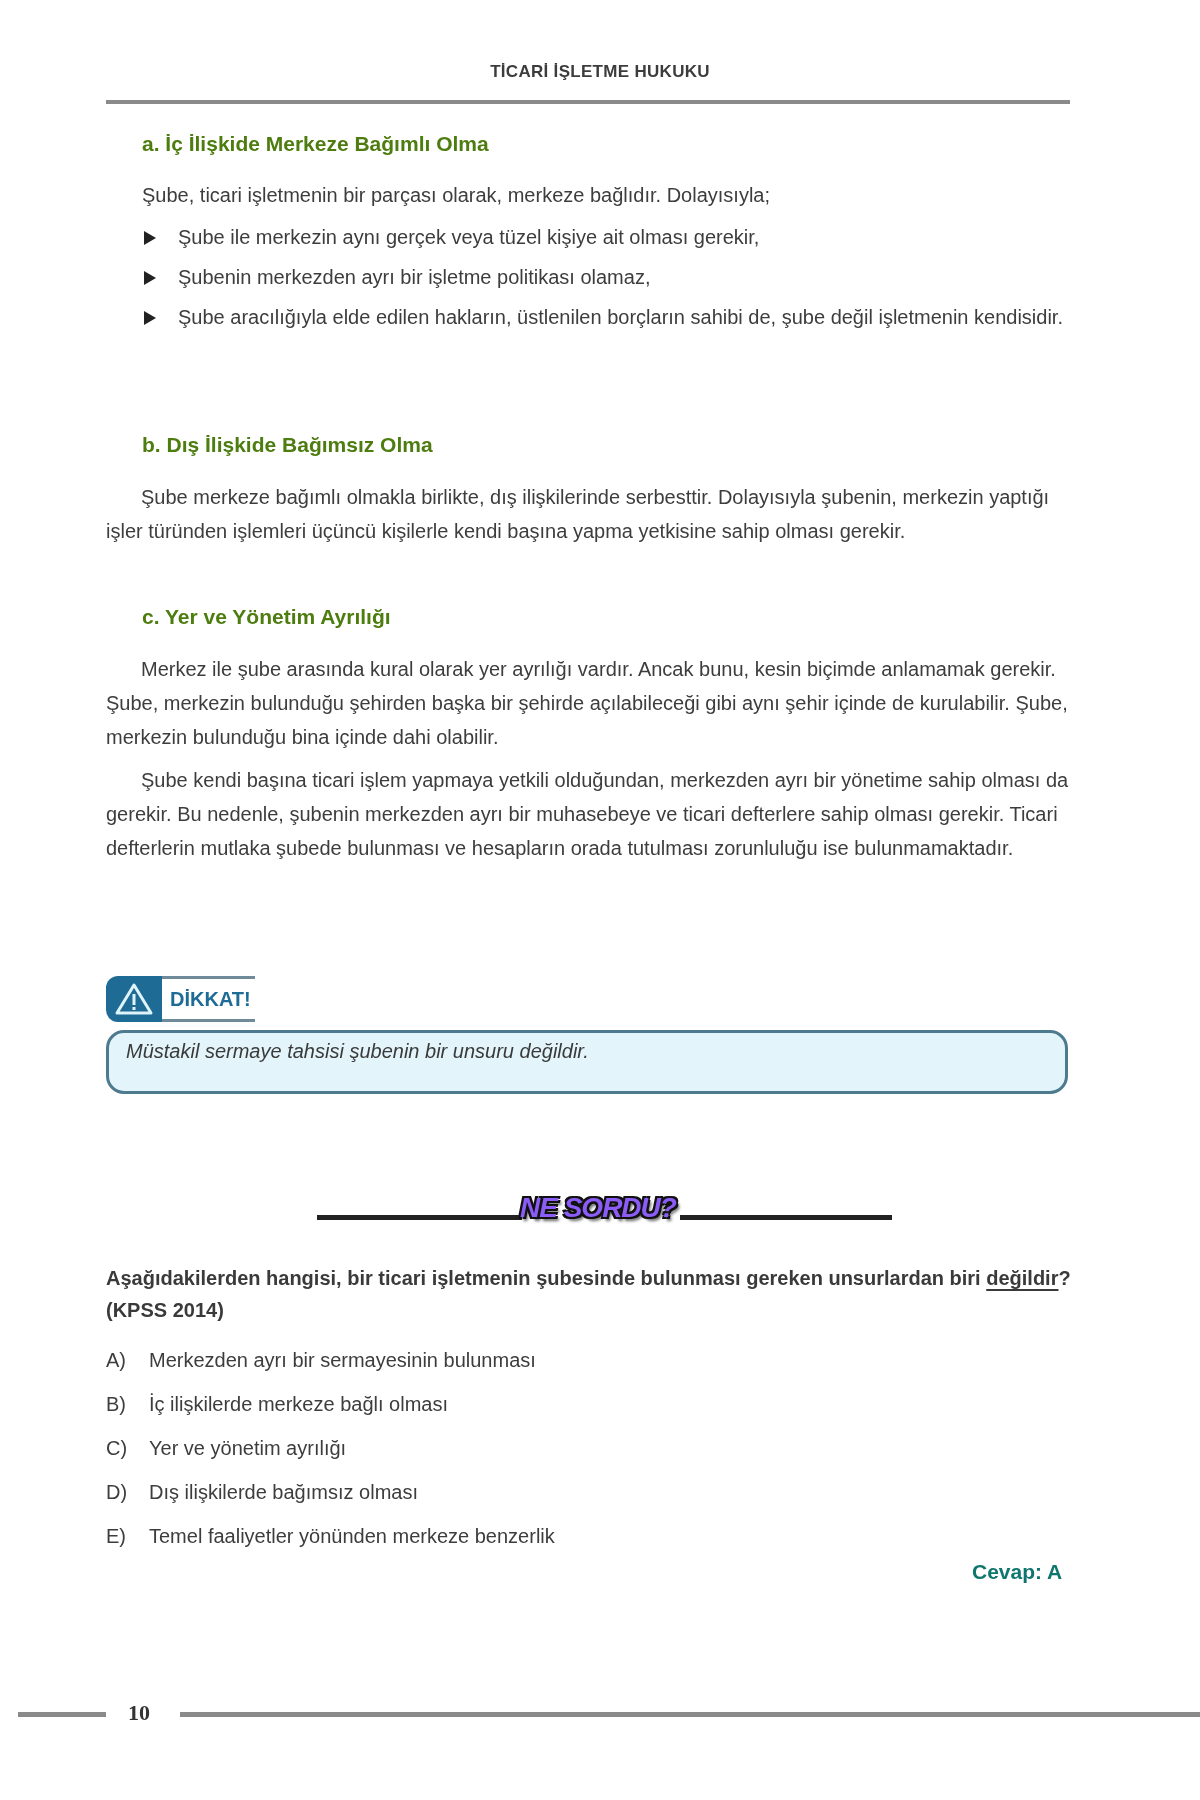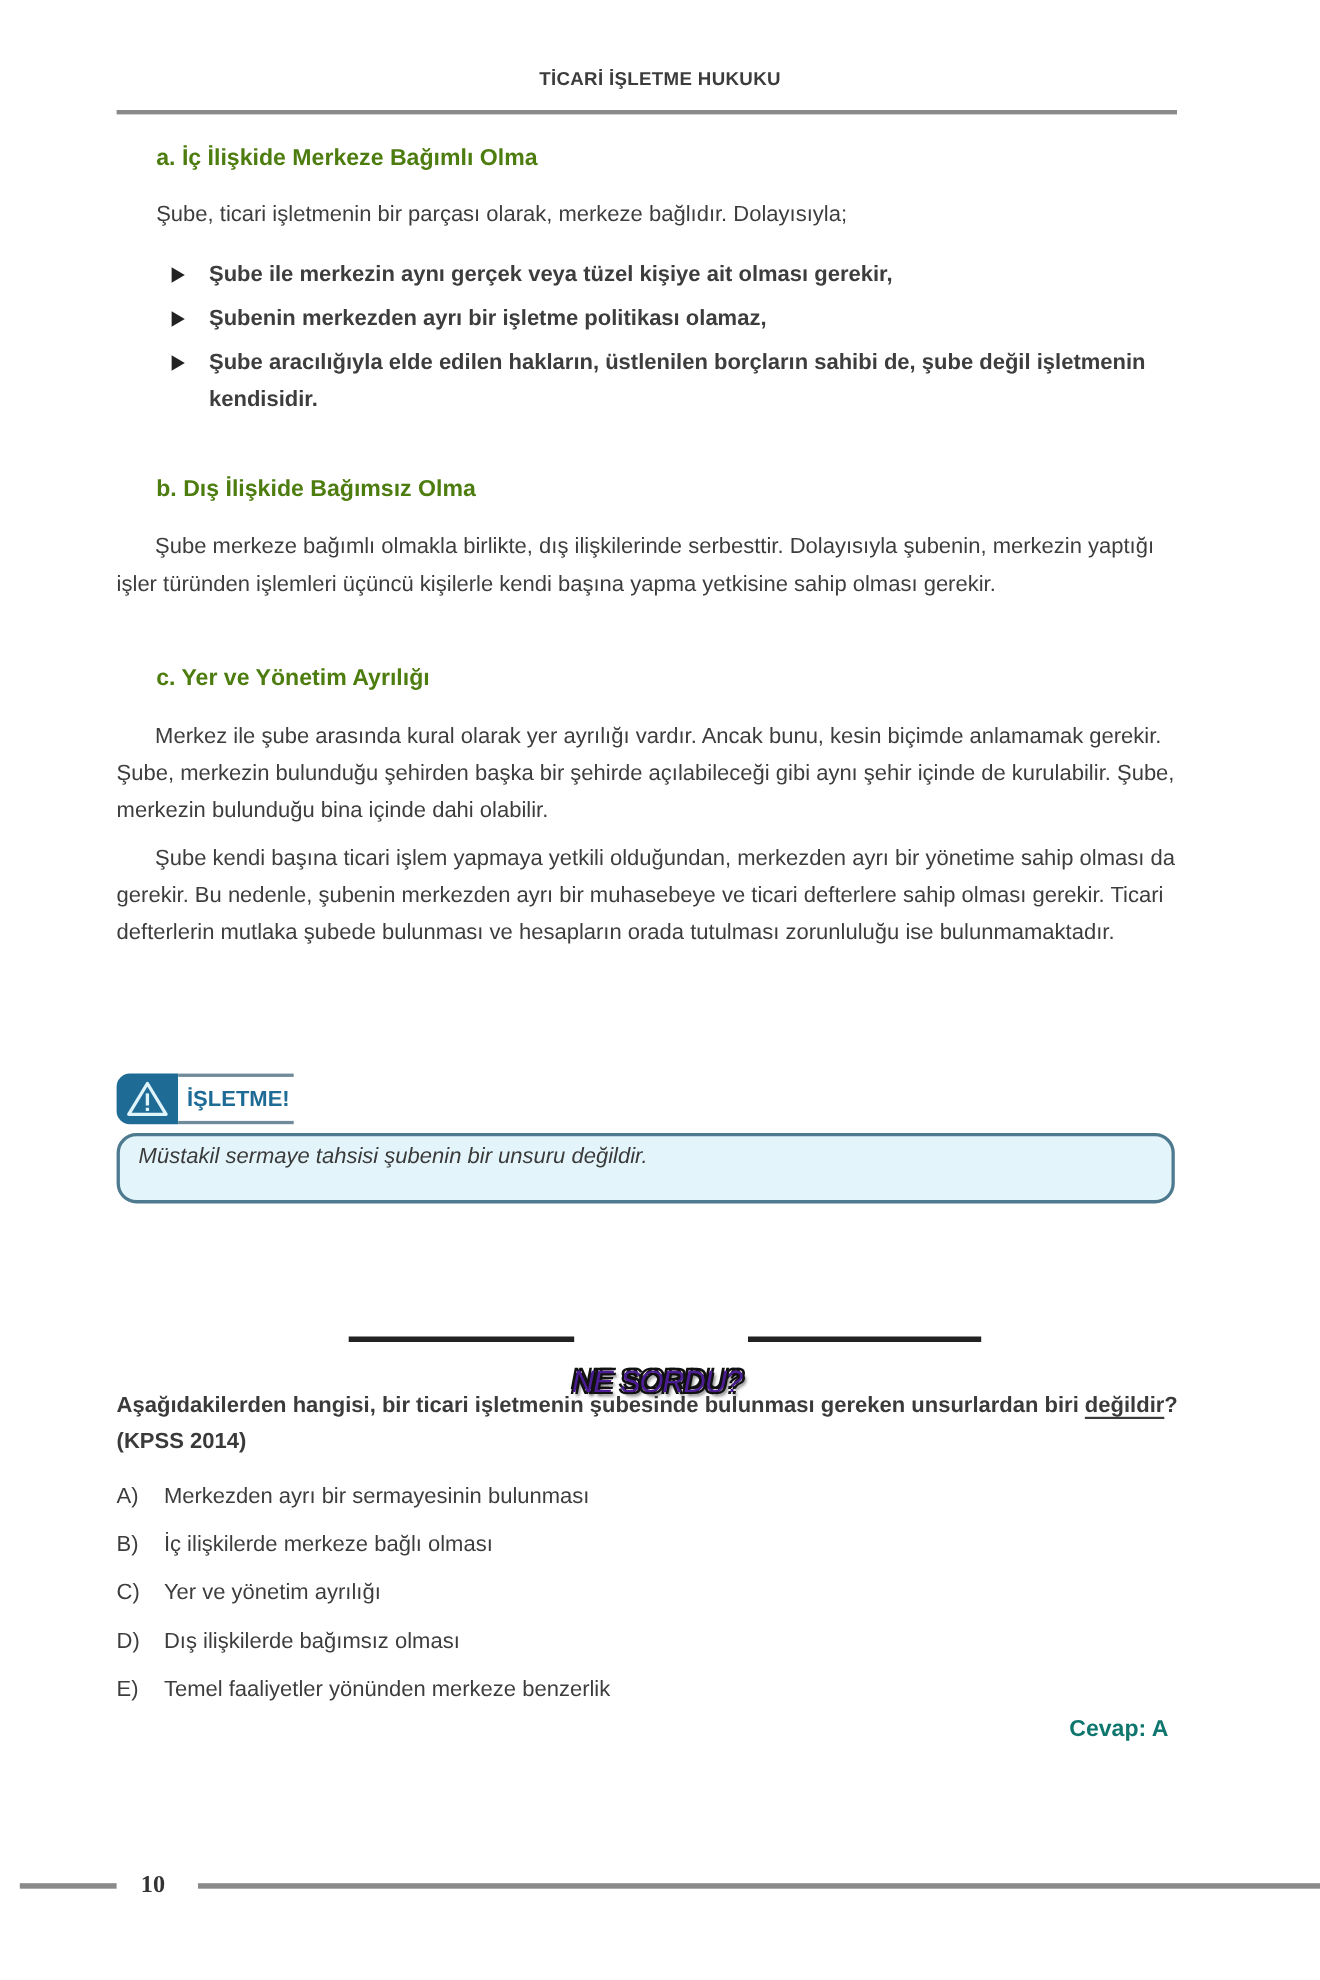--- a/index.html
+++ b/index.html
@@ -5,36 +5,36 @@
     html, body { margin:0; padding:0; background:#ffffff; }
     body { width:1200px; height:1800px; position:relative; overflow:hidden;
            font-family:"Liberation Sans", sans-serif; color:#3a3a3a; }
     .abs { position:absolute; }
     .running-head { left:0; width:1200px; top:62px; text-align:center;
            font-weight:bold; font-size:17px; color:#3c3c3c; letter-spacing:0.3px; }
     .head-rule { left:106px; width:964px; top:100px; height:4px; background:#8a8a8a; }
     .subhead { font-weight:bold; font-size:21px; color:#4d7c0f; }
     .body-text { font-size:20px; line-height:34px; color:#3d3d3d; }
     .indent { text-indent:35px; }
-    .bullets { left:142px; width:930px; top:220px; margin:12px; padding:0; list-style:none;font-weight:bold; }
+    .bullets { left:142px; width:930px; top:220px; margin:0; padding:0; list-style:none; }
     .bullets li { position:relative; padding-left:36px; font-size:20px; line-height:34px; margin-bottom:6px; color:#3d3d3d; }
     .bullets .tri { position:absolute; left:2px; top:11px; width:0; height:0;
            border-top:7px solid transparent; border-bottom:7px solid transparent;
            border-left:12px solid #222; }
     .dikkat-tab { left:106px; top:976px; height:46px; display:flex; align-items:stretch; }
     .dikkat-icon-box { width:56px; background:#1e6b96; border-radius:12px 0 0 12px;
            display:flex; align-items:center; justify-content:center; }
     .dikkat-label { padding:0 4px 0 8px; display:flex; align-items:center; font-weight:bold;
            font-size:20px; color:#1e6b96; border-top:3px solid #6f8a99; border-bottom:3px solid #6f8a99; background:#fff; }
     .dikkat-box { left:106px; top:1030px; width:962px; height:64px; background:#e3f5fb;
            border:3px solid #4d7a8f; border-radius:18px; box-sizing:border-box; }
     .dikkat-text { left:126px; top:1040px; font-style:italic; font-size:20px; color:#3a3a3a; }
     .ns-line { height:5px; background:#222; top:1215px; }
-    .ns-logo { left:520px; top:1192px; font-weight:normal; font-size:28px; color:#4c1d95; letter-spacing:-1px;
-           text-shadow: -2px -2px 0 #111, 2px -2px 0 #111, -2px 2px 0 #111, 2px 2px 0 #111, 3px 4px 3px #666; font-style:italic;margin-top:48px; }
+    .ns-logo { left:520px; top:1192px; font-weight:bold; font-size:28px; color:#8b5cf6; letter-spacing:-1px;
+           text-shadow: -2px -2px 0 #111, 2px -2px 0 #111, -2px 2px 0 #111, 2px 2px 0 #111, 3px 4px 3px #666; font-style:italic; }
     .question { left:106px; top:1262px; width:966px; font-weight:bold; font-size:20px; line-height:32px; color:#3a3a3a; }
     .question .ul { text-decoration:underline; text-decoration-thickness:2px; text-underline-offset:4px; }
     .options { left:106px; top:1338px; margin:0; padding:0; list-style:none; }
     .options li { font-size:20px; line-height:44px; color:#3d3d3d; display:flex; }
     .options .letter { width:43px; }
     .answer { left:972px; top:1560px; font-weight:bold; font-size:21px; color:#0f766e; }
     .foot-rule-l { left:18px; width:88px; top:1712px; height:5px; background:#8a8a8a; }
     .foot-rule-r { left:180px; width:1020px; top:1712px; height:5px; background:#8a8a8a; }
     .page-num { left:128px; top:1700px; font-weight:bold; font-size:22px; color:#333;font-family:Liberation Serif, serif; }
   </style>
@@ -60,21 +60,21 @@
 <div class="abs body-text indent" style="left:106px; top:763px; width:966px;">Şube kendi başına ticari işlem yapmaya yetkili olduğundan, merkezden ayrı bir yönetime sahip olması da gerekir. Bu nedenle, şubenin merkezden ayrı bir muhasebeye ve ticari defterlere sahip olması gerekir. Ticari defterlerin mutlaka şubede bulunması ve hesapların orada tutulması zorunluluğu ise bulunmamaktadır.</div>
 
 <div class="abs dikkat-tab">
   <div class="dikkat-icon-box">
     <svg width="40" height="34" viewBox="0 0 40 34">
       <path d="M20 3 L37 31 L3 31 Z" fill="none" stroke="#dff3fa" stroke-width="3" stroke-linejoin="round"></path>
       <rect x="18.5" y="12" width="3" height="11" fill="#dff3fa"></rect>
       <rect x="18.5" y="25" width="3" height="3" fill="#dff3fa"></rect>
     </svg>
   </div>
-  <div class="dikkat-label">İŞLETME!</div>
+  <div class="dikkat-label">DİKKAT!</div>
 </div>
 <div class="abs dikkat-box"></div>
 <div class="abs dikkat-text">Müstakil sermaye tahsisi şubenin bir unsuru değildir.</div>
 
 <div class="abs ns-line" style="left:317px; width:205px;"></div>
 <div class="abs ns-line" style="left:680px; width:212px;"></div>
 <div class="abs ns-logo">NE SORDU?</div>
 
 <div class="abs question"><span>Aşağıdakilerden hangisi, bir ticari işletmenin şubesinde bulunması gereken unsurlardan biri </span><span class="ul">değildir</span><span>? (KPSS 2014)</span></div>
 <ul class="abs options">

